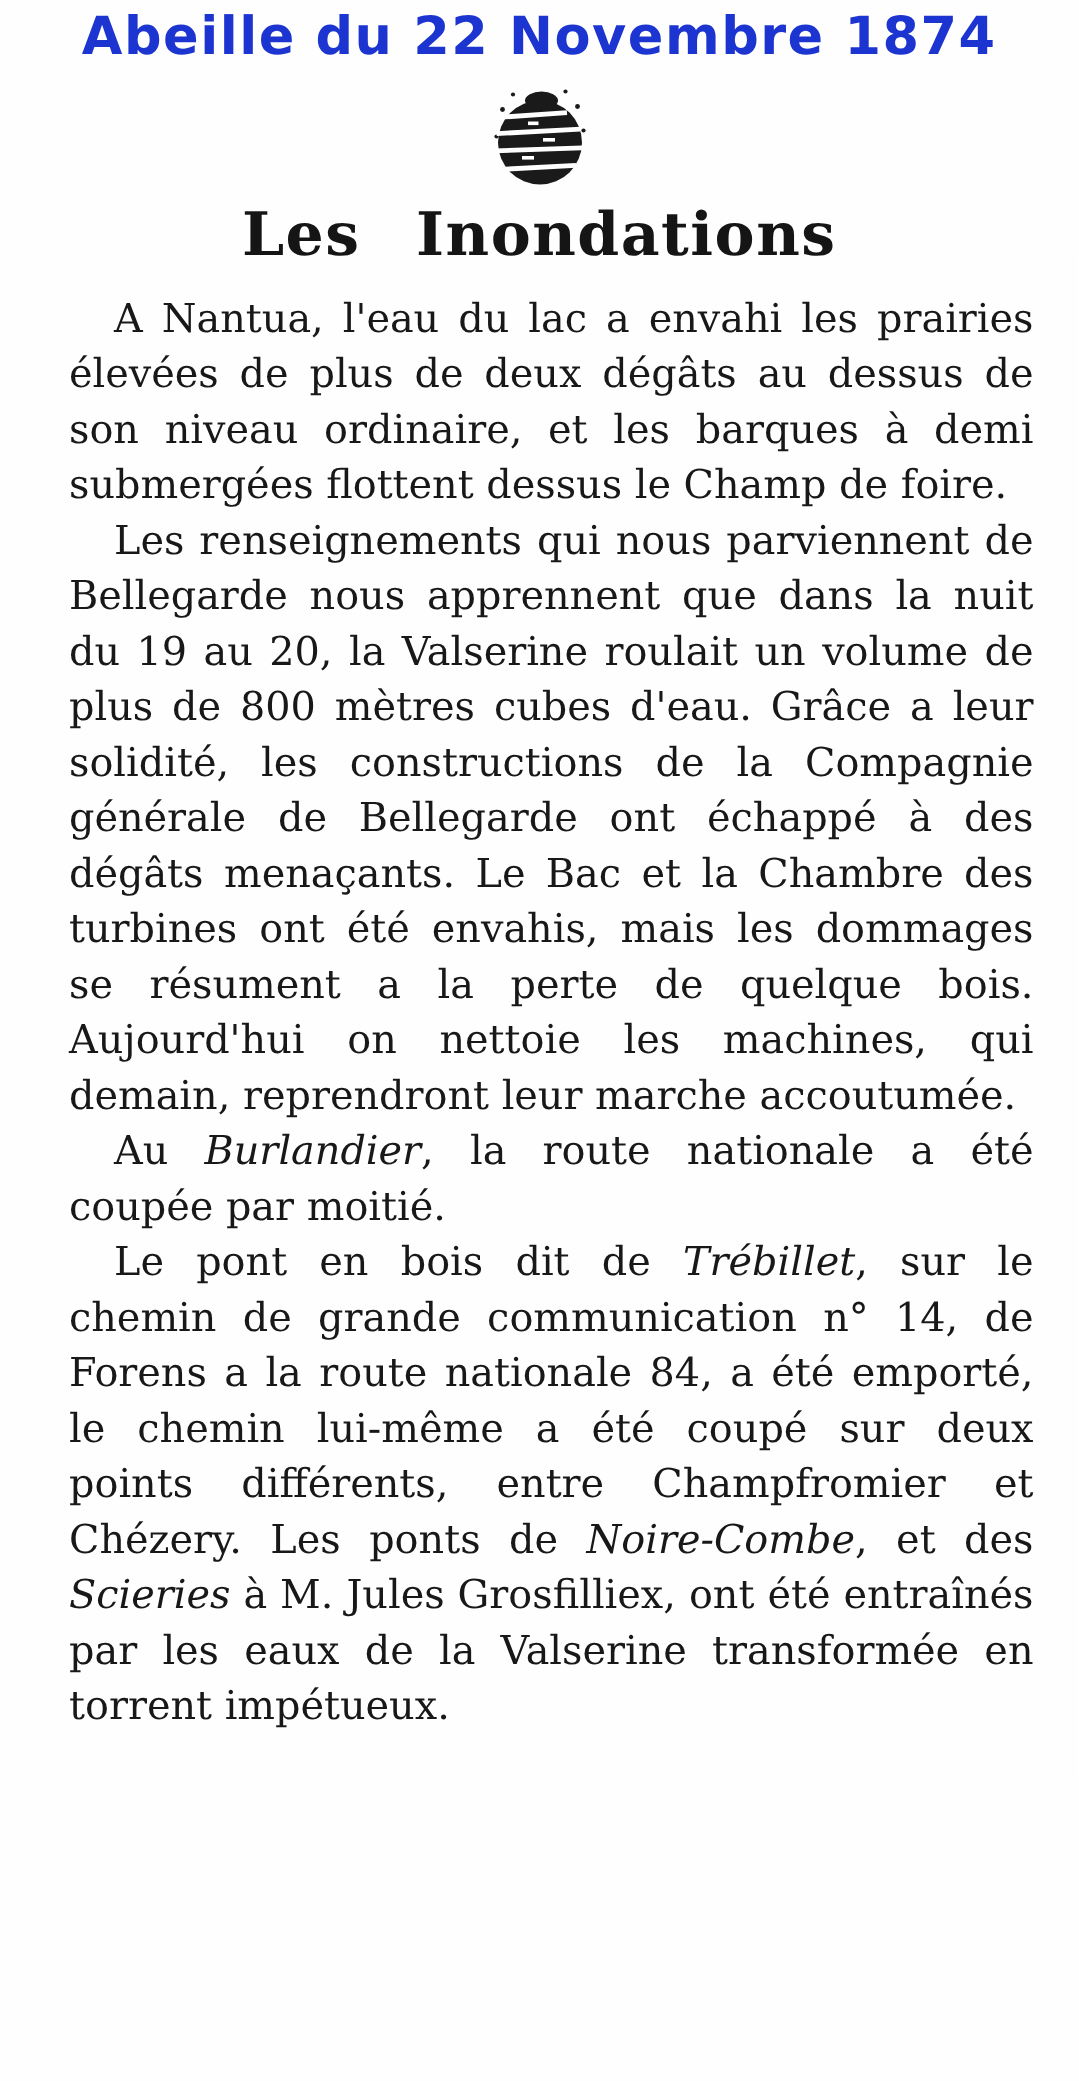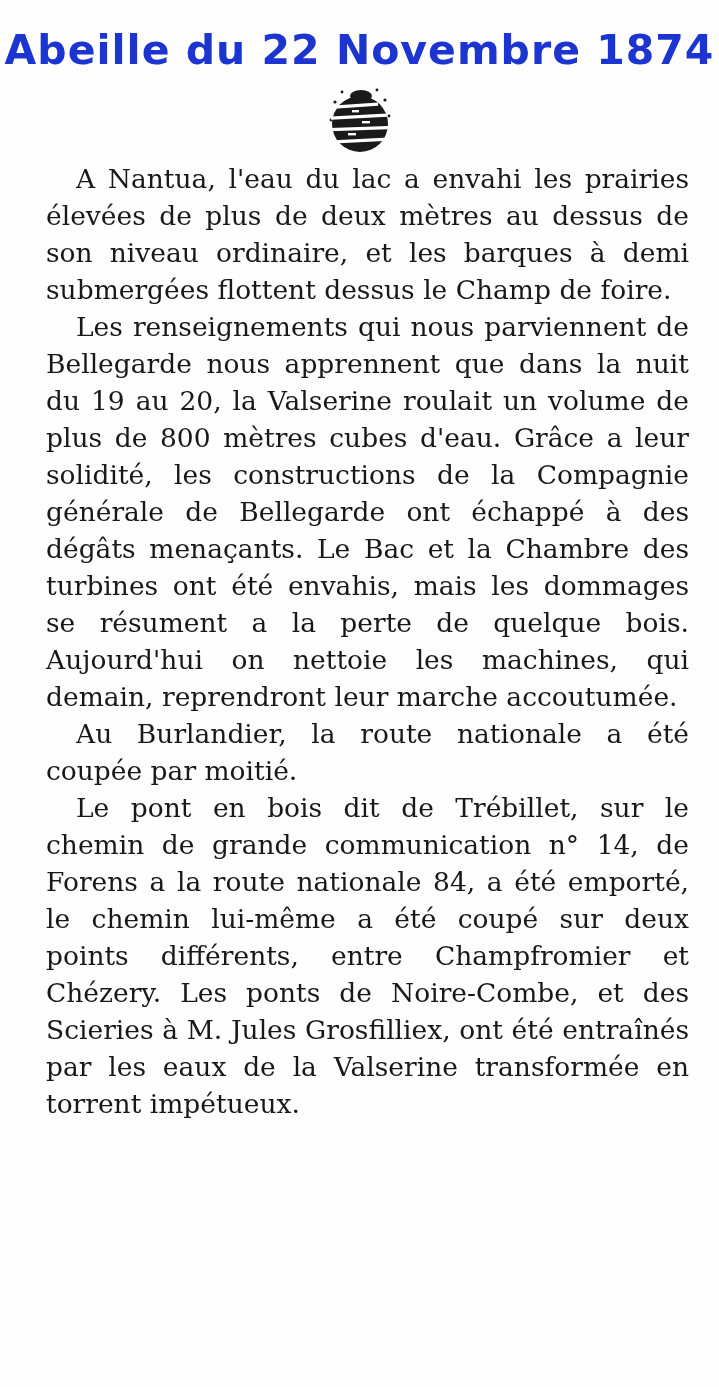--- a/index.html
+++ b/index.html
@@ -14,24 +14,24 @@
     font-family: "DejaVu Serif", serif;
   }
   .page {
     width: 719px;
     height: 1387px;
     background: #fefefe;
     position: relative;
   }
   .annotation-title {
     margin: 0;
-    padding-top: 26px;
+    padding-top: 5px;
     text-align: center;
     font-family: "DejaVu Sans", sans-serif;
-    font-size: 41px;
+    font-size: 35px;
     font-weight: bold;
     letter-spacing: 1px;
     color: #1c35d0;
   }
   .ornament {
     width: 100%;
     text-align: center;
     margin-top: 12px;
     height: 70px;
     line-height: 0;
@@ -51,20 +51,21 @@
     font-size: 26.5px;
     line-height: 37px;
     text-align: justify;
     color: #181818;
   }
   .article-body p {
     margin: 0;
     text-indent: 30px;
   }
   .it {
+    font-style: italic;
   }
 </style>
 </head>
 <body>
 
 <div class="page">
 
   <h1 class="annotation-title" style="color: rgb(28, 53, 208);">Abeille du 22 Novembre 1874</h1>
 
   <div class="ornament">
@@ -84,25 +85,26 @@
         <rect x="3" y="29" width="56" height="3.2" transform="rotate(-3 31 30)"></rect>
         <rect x="2" y="41" width="58" height="3.2" transform="rotate(-2 31 42)"></rect>
         <rect x="6" y="53" width="50" height="3.2" transform="rotate(-3 31 54)"></rect>
         <rect x="24" y="24" width="7" height="2.4"></rect>
         <rect x="34" y="35" width="8" height="2.4"></rect>
         <rect x="20" y="47" width="8" height="2.4"></rect>
       </g>
     </svg>
   </div>
 
+  <h2 class="article-title">Les Inondations</h2>
 
   <div class="article-body" style="color: rgb(24, 24, 24);">
 
 
-    <p><span>A Nantua, l'eau du lac a envahi les prairies élevées de plus de deux mètres au dessus de son niveau ordinaire, et les barques à demi submergées flottent dessus le Champ de foire.</span></p>
+    <p><span>A Nantua, l'eau du lac a envahi les prairies élevées de plus de deux dégâts au dessus de son niveau ordinaire, et les barques à demi submergées flottent dessus le Champ de foire.</span></p>
 
 
     <p><span>Les renseignements qui nous parviennent de Bellegarde nous apprennent que dans la nuit du 19 au 20, la Valserine roulait un volume de plus de 800 mètres cubes d'eau. Grâce a leur solidité, les constructions de la Compagnie générale de Bellegarde ont échappé à des dégâts menaçants. Le Bac et la Chambre des turbines ont été envahis, mais les dommages se résument a la perte de quelque bois. Aujourd'hui on nettoie les machines, qui demain, reprendront leur marche accoutumée.</span></p>
 
     <p><span>Au </span><span class="it">Burlandier</span><span>, la route nationale a été coupée par moitié.</span></p>
 
     <p><span>Le pont en bois dit de </span><span class="it">Trébillet</span><span>, sur le chemin de grande communication n° 14, de Forens a la route nationale 84, a été emporté, le chemin lui-même a été coupé sur deux points différents, entre Champfromier et Chézery. Les ponts de </span><span class="it">Noire-Combe</span><span>, et des </span><span class="it">Scieries</span><span> à M. Jules Grosfilliex, ont été entraînés par les eaux de la Valserine transformée en torrent impétueux.</span></p>
 
   </div>
 </div>

